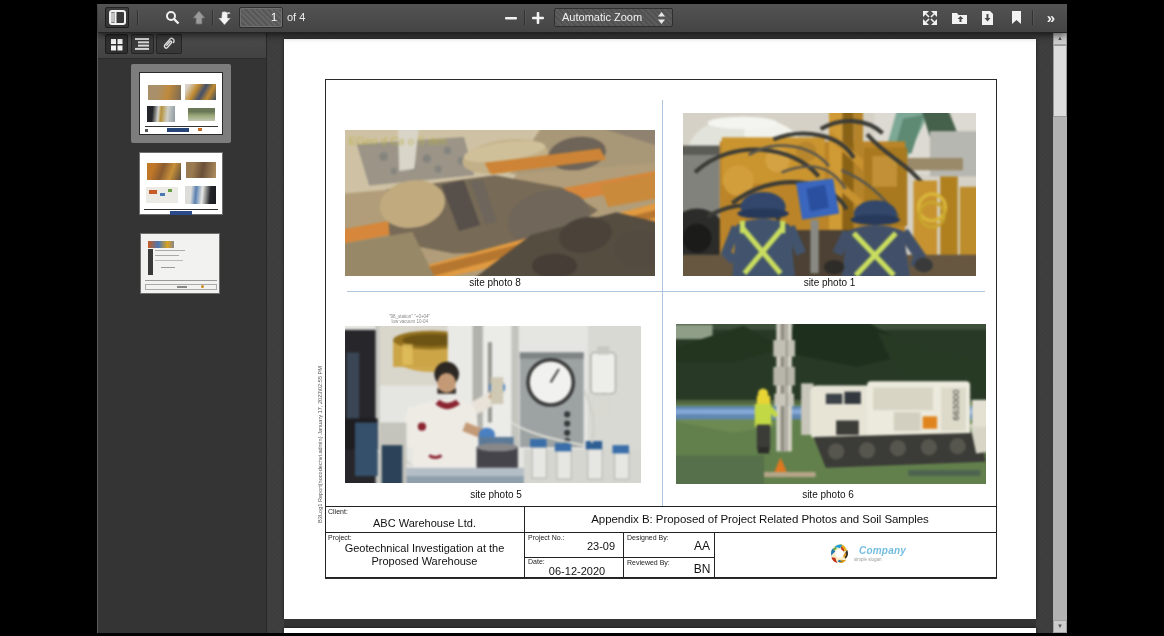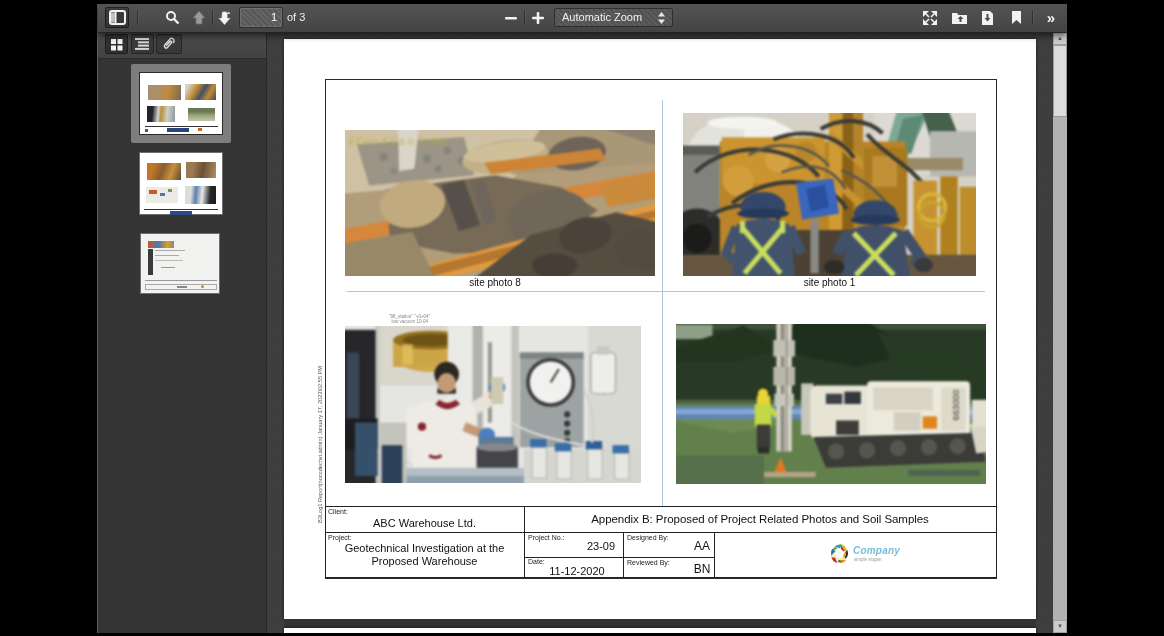--- a/index.html
+++ b/index.html
@@ -66,21 +66,21 @@
           </svg>
         </div>
    <div class="sep" style="left:114px"></div>
    <div class="tbtn" style="left:117px;width:20px">
           <svg width="17" height="17" viewBox="0 0 17 17">
             <path d="M7.5 16 L13.5 9 L10.5 9 L10.5 3.5 Q8 2 5 3 L4.5 9 L1.5 9 Z" fill="#f5f5f5" stroke="#777" stroke-width="0.5"></path>
             <path d="M10.5 3.5 Q12.5 2.5 13.5 4.5 Q12 4.2 10.5 5.5 Z" fill="#f5f5f5"></path>
           </svg>
         </div>
    <div id="pageInput">1</div>
-   <div class="tbtext" style="left:189px">of 3</div>
+   <div class="tbtext" style="left:189px">of 4</div>
    <div class="tbtn" style="left:403px;width:20px">
           <svg width="14" height="14" viewBox="0 0 14 14">
             <rect x="1" y="6" width="12" height="2.6" rx="1" fill="#f2f2f2"></rect>
           </svg>
         </div>
    <div class="sep" style="left:426px"></div>
    <div class="tbtn" style="left:430px;width:20px">
           <svg width="14" height="14" viewBox="0 0 14 14">
             <rect x="1" y="5.7" width="12" height="2.6" rx="1" fill="#f2f2f2"></rect>
             <rect x="5.7" y="1" width="2.6" height="12" rx="1" fill="#f2f2f2"></rect>
@@ -422,40 +422,42 @@
 <rect x="81" y="80" width="16" height="22" fill="#c3d845"></rect>
 <rect x="83" y="100" width="13" height="24" fill="#3b3b37"></rect>
 <rect x="84" y="122" width="11" height="6" fill="#2c2c28"></rect>
 <path d="M96,84 L102,92" stroke="#c3d845" stroke-width="5"></path>
 <polygon points="100,146 106,132 112,146" fill="#e07820"></polygon>
 <rect x="90" y="146" width="50" height="5" fill="#b5a588"></rect>
 <rect x="230" y="144" width="70" height="6" fill="#4e6450"></rect>
 </svg></div>
     <div class="caption" style="left:56px;top:238px;width:310px">site photo 8</div>
     <div class="caption" style="left:399px;top:238px;width:293px">site photo 1</div>
+    <div class="caption" style="left:61px;top:450px;width:302px">site photo 5</div>
+    <div class="caption" style="left:389px;top:450px;width:310px">site photo 6</div>
     <div id="tinytext" style="position:absolute;left:105px;top:276px;width:80px;color:#888;font-size:4.5px;line-height:4.5px;">"98_station" "+0+04"<br>&nbsp;&nbsp;low vacuum 10-04</div>
     <div id="titleblock">
      <div class="tline" style="left:41px;top:467px;width:672px;height:1px"></div>
      <div class="tline" style="left:41px;top:493px;width:672px;height:1px"></div>
      <div class="tline" style="left:240px;top:518px;width:190px;height:1px"></div>
      <div class="tline" style="left:41px;top:538px;width:672px;height:1px"></div>
      <div class="tline" style="left:41px;top:467px;width:1px;height:72px"></div>
      <div class="tline" style="left:240px;top:467px;width:1px;height:72px"></div>
      <div class="tline" style="left:339px;top:493px;width:1px;height:46px"></div>
      <div class="tline" style="left:430px;top:493px;width:1px;height:46px"></div>
      <div class="tline" style="left:712px;top:467px;width:1px;height:72px"></div>
      <div class="lbl" style="left:44px;top:469px">Client:</div>
      <div class="val" style="left:41px;top:478px;width:199px">ABC Warehouse Ltd.</div>
      <div class="val" style="left:240px;top:474px;width:472px;font-size:11.5px;letter-spacing:-0.05px">Appendix B: Proposed of Project Related Photos and Soil Samples</div>
      <div class="lbl" style="left:44px;top:495px">Project:</div>
      <div class="val" style="left:41px;top:503px;width:199px;line-height:12.5px">Geotechnical Investigation at the<br>Proposed Warehouse</div>
      <div class="lbl" style="left:244px;top:495px">Project No.:</div>
      <div class="val" style="left:292px;top:501px;width:50px">23-09</div>
      <div class="lbl" style="left:244px;top:519px">Date:</div>
-     <div class="val" style="left:263px;top:526px;width:60px">11-12-2020</div>
+     <div class="val" style="left:263px;top:526px;width:60px">06-12-2020</div>
      <div class="lbl" style="left:343px;top:495px">Designed By:</div>
      <div class="val" style="left:402px;top:500px;width:32px;font-size:12px">AA</div>
      <div class="lbl" style="left:343px;top:520px">Reviewed By:</div>
      <div class="val" style="left:402px;top:523px;width:32px;font-size:12px">BN</div>
      <div id="logo" style="position:absolute;left:546px;top:504px;width:120px;height:24px">
       <svg width="19" height="21" viewBox="0 0 20 22" style="position:absolute;left:0;top:0">
        <g>
         <ellipse cx="10" cy="11" rx="9" ry="9.8" fill="#e8b21e" opacity="0.25"></ellipse>
         <path d="M10,1 Q17,2 17.5,9 L13,7.5 Q12.5,4 10,1" fill="#e8b21e"></path>
         <path d="M11,3 Q15,5 15,9 L12,8 Q12,5 11,3" fill="#c23318"></path>
@@ -463,21 +465,21 @@
         <path d="M17,10 Q17.5,14 14.5,15.5 L14,12.5 Q16,11.5 17,10" fill="#e8a018"></path>
         <path d="M17,17.5 Q14.5,21.5 9.5,21 L11.5,17.5 Q15,18 17,17.5" fill="#d89a18"></path>
         <path d="M13,19 Q10,20.5 8,19.5 L9.5,17.5 Q11.5,19 13,19" fill="#1a6fa8"></path>
         <path d="M8,21 Q2.5,20 1.5,15 L5.5,15.5 Q6.5,19 8,21" fill="#c23318"></path>
         <path d="M1.5,13.5 Q0,8 3.5,5.5 L5.5,9 Q3,11 1.5,13.5" fill="#2277b5"></path>
         <path d="M3,8 Q3.5,5 6.5,4 L7,6.5 Q4.5,7 3,8" fill="#5aa830"></path>
         <path d="M4.5,4.5 Q8,0.5 13,2 L10.5,5.5 Q7,4 4.5,4.5" fill="#1a9fd8"></path>
         <circle cx="10" cy="11" r="4.5" fill="#fff"></circle>
        </g>
       </svg>
-      <div style="position:absolute;left:23px;top:2px;font-size:10px;color:#74bde0;font-style:italic;font-weight:bold;letter-spacing:0.2px;">Company</div>
+      <div style="position:absolute;left:29px;top:2px;font-size:10px;color:#74bde0;font-style:italic;font-weight:bold;letter-spacing:0.2px;">Company</div>
       <div style="position:absolute;left:24px;top:14px;font-size:4.5px;color:#999;">simple slogan</div>
      </div>
     </div>
     <div id="vertname">B3Log1 Report(nocodechvi.admin) January 17, 2023\02:55 PM</div>
    </div>
    <div style="position:absolute;left:186px;top:615px;width:752px;height:9px;background:#333;"></div>
    <div id="page2"></div>
    <div id="scroll">
     <div class="sbtnarrow" style="top:0">▲</div>
     <div id="sthumb"></div>

